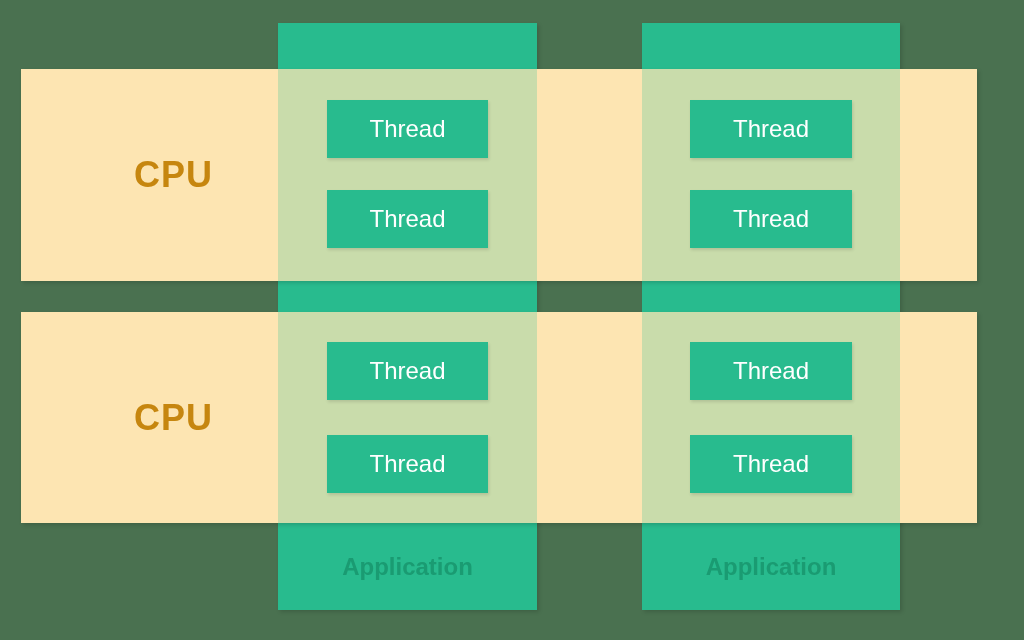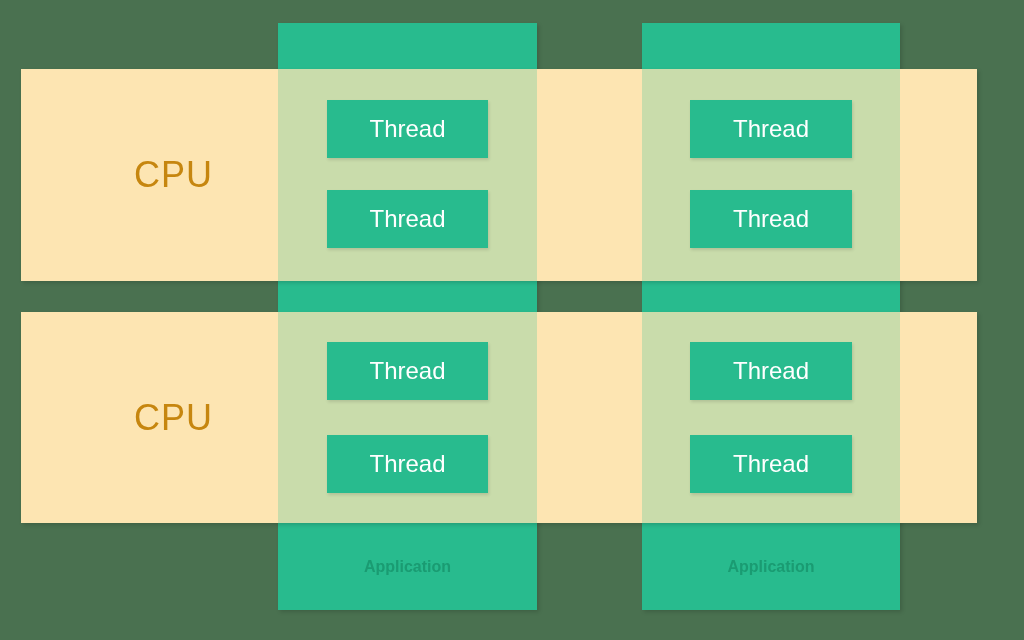--- a/index.html
+++ b/index.html
@@ -65,38 +65,38 @@
   .ty4 { top: 435px; }
 
   
   .cpu-label {
     position: absolute;
     left: 21px;
     width: 305px;
     display: flex;
     align-items: center;
     justify-content: center;
-    font-weight: normal;
+    font-weight: bold;
     font-size: 36px;
     letter-spacing: 1px;
     color: var(--cpu-text, #c6860f);
   }
   .cl1 { top: 69px;  height: 212px; }
   .cl2 { top: 312px; height: 211px; }
 
   
   .app-label {
     position: absolute;
     top: 523px;
     height: 87px;
     display: flex;
     align-items: center;
     justify-content: center;
     font-weight: bold;
-    font-size: 16px;
+    font-size: 24px;
     color: var(--application-text, #1a9b72);
   }
   .al1 { left: 278px; width: 259px; }
   .al2 { left: 642px; width: 258px; }
 </style>
 </head>
 <body>
 
 <div class="canvas">
 

